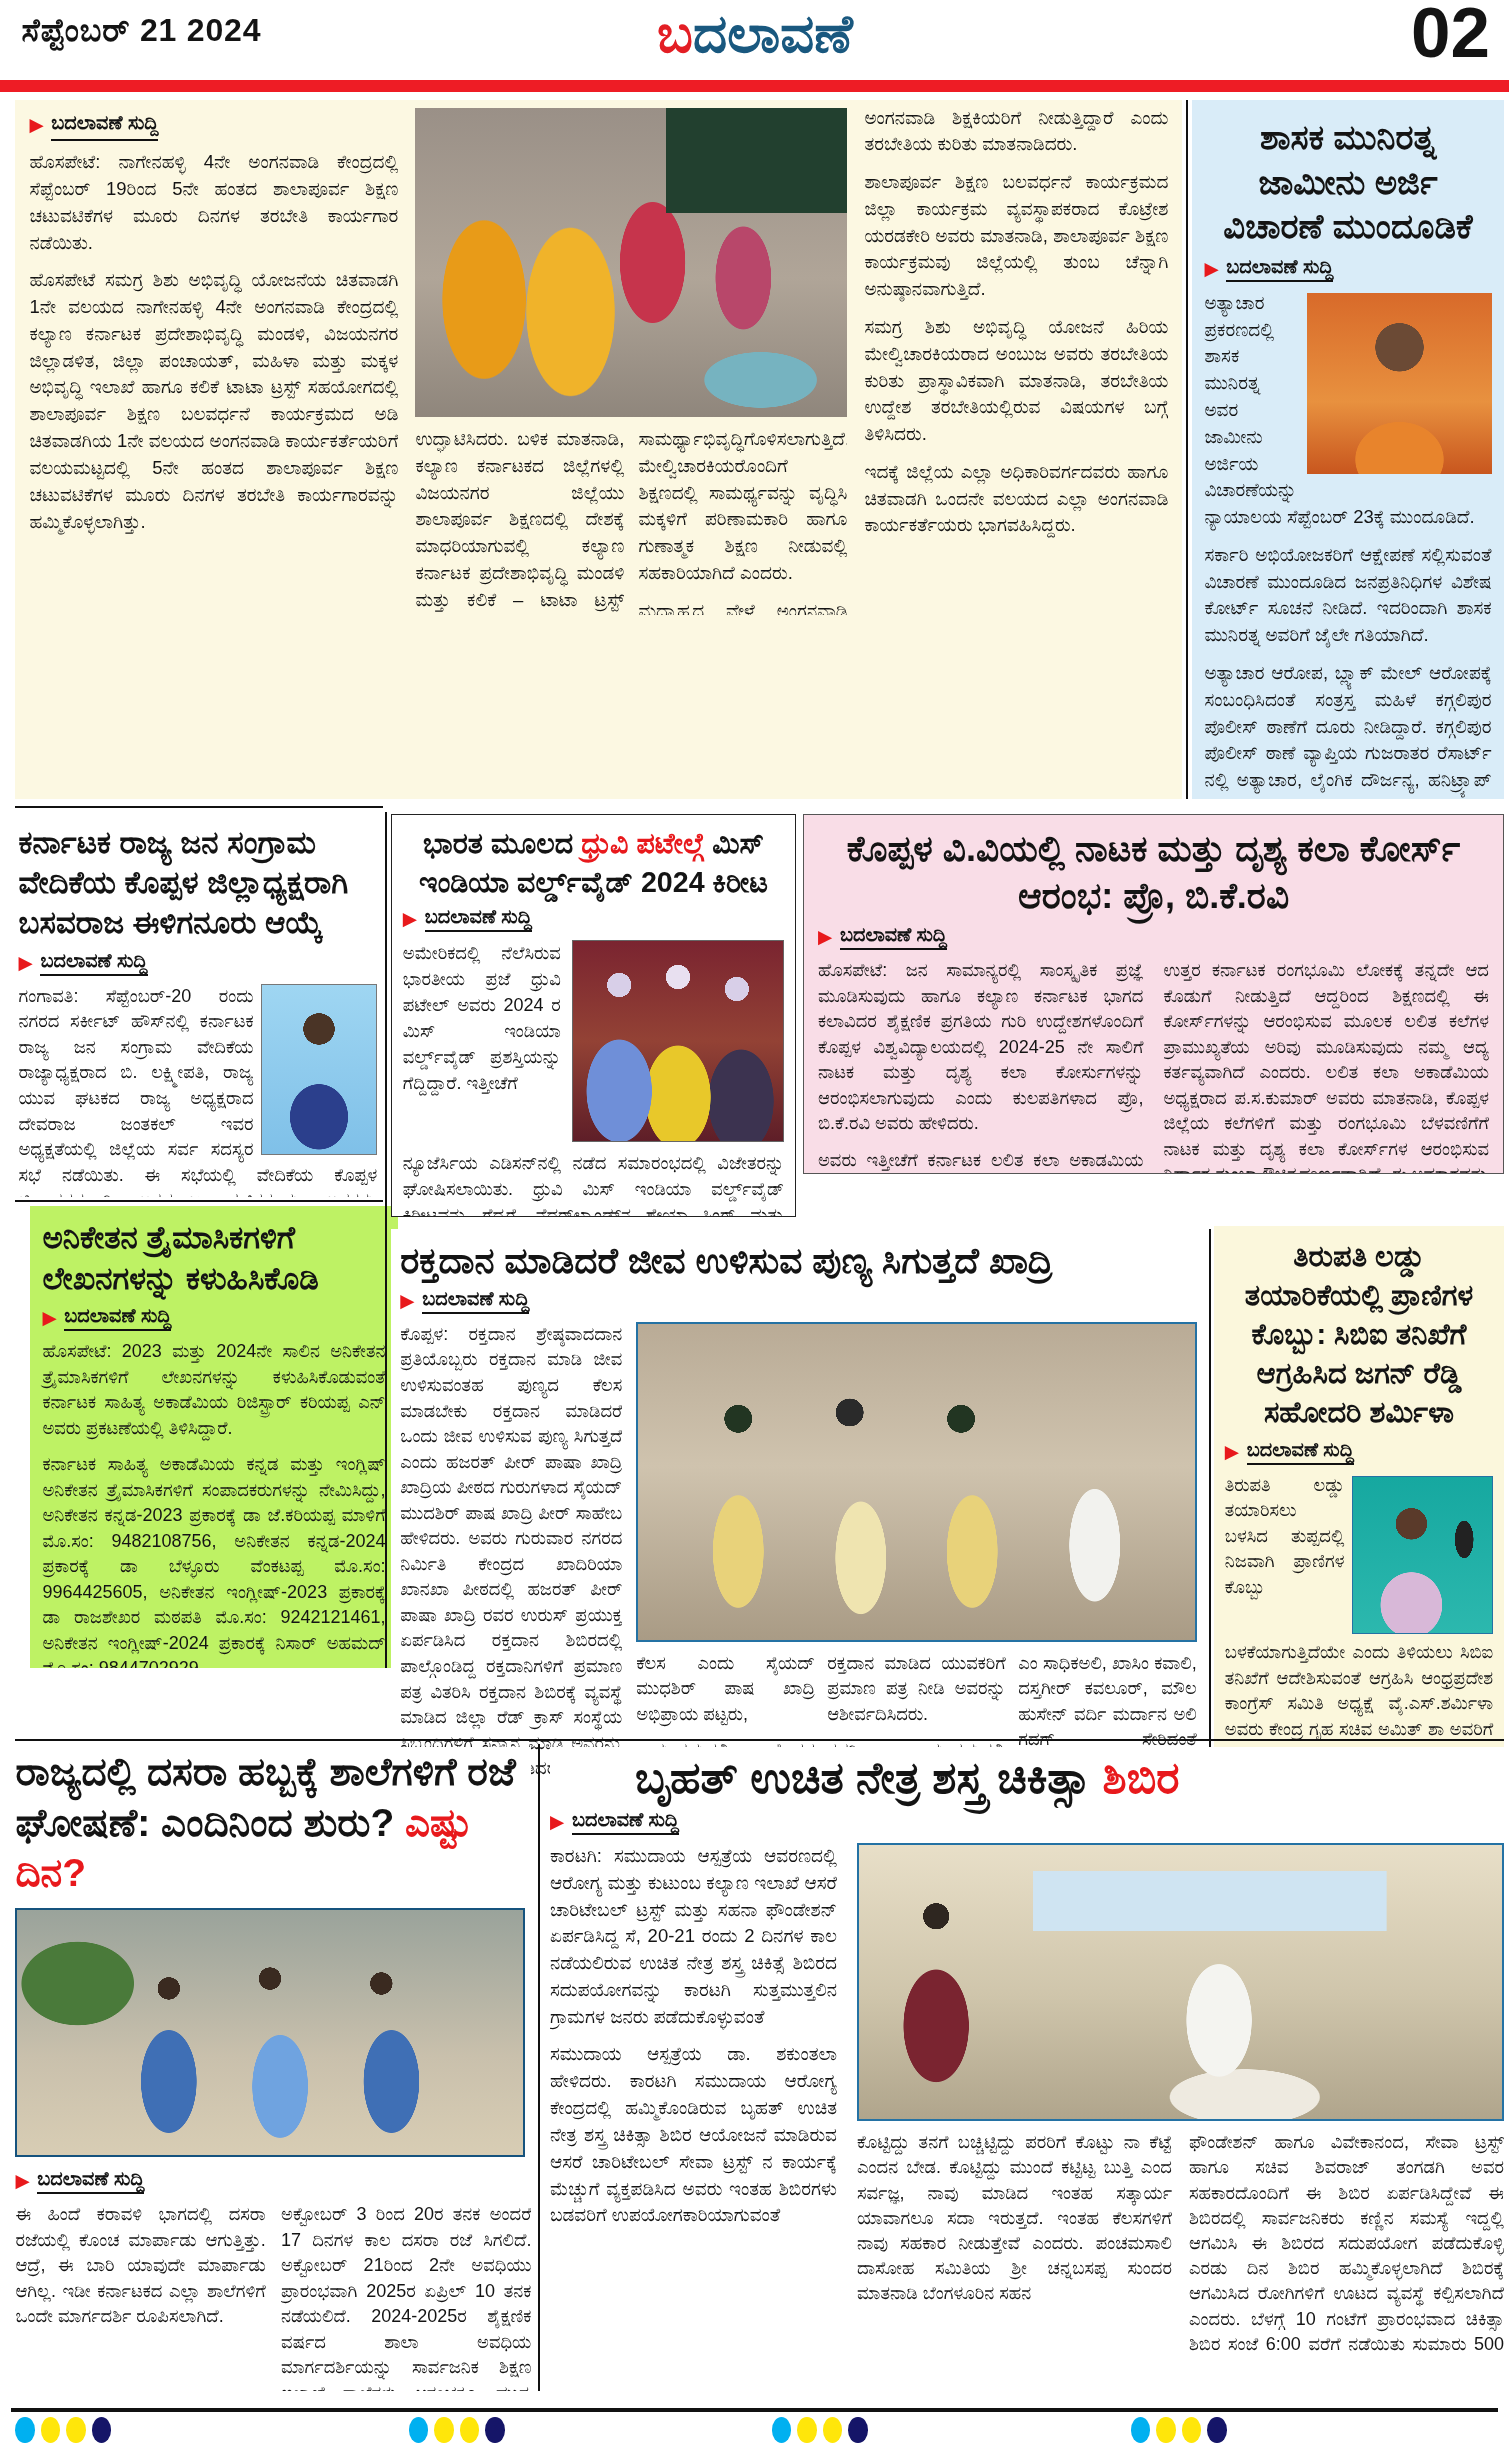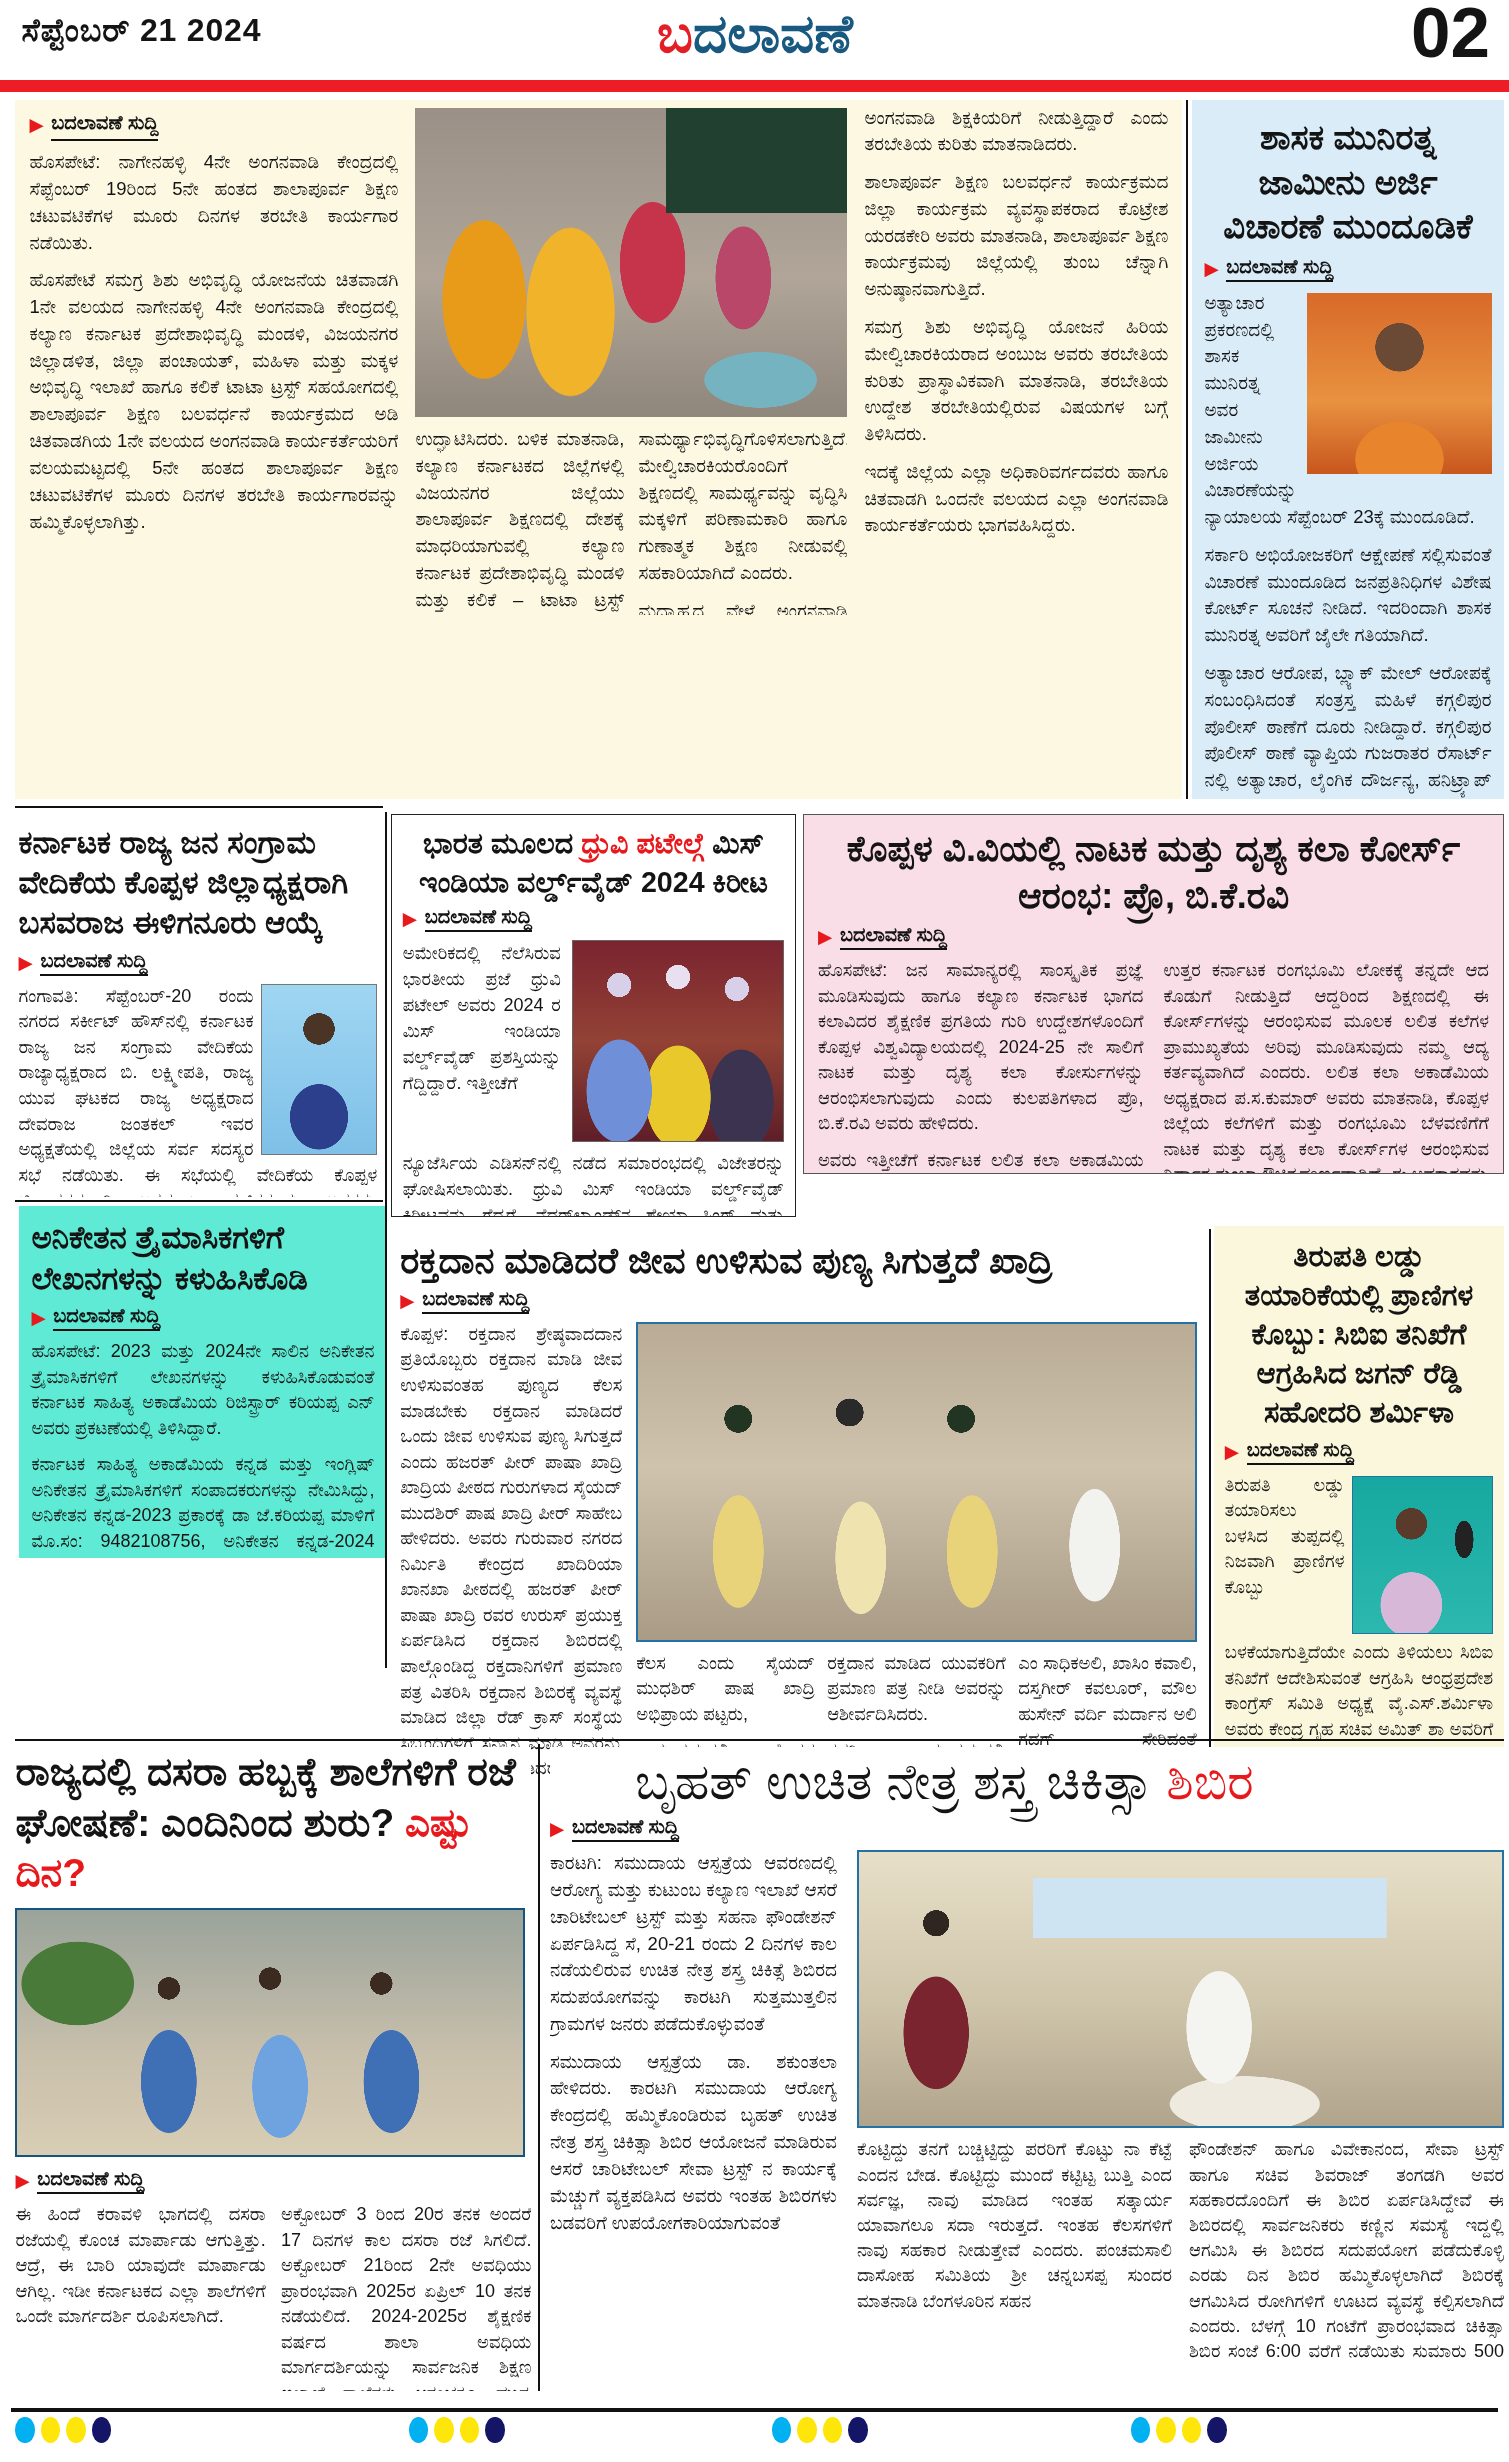--- a/index.html
+++ b/index.html
@@ -53,21 +53,21 @@
        linear-gradient(180deg,#d86a2a 0%,#e8913f 60%,#c8561e 100%);}
   
   .art-basavaraj{left:15.4px;top:812px;width:368px;height:385px;background:#fff;padding:7.7px 6.2px 0 3.1px;}
   .basavaraj-headline{font-size:31px;font-weight:800;line-height:1.3;margin:3.1px 0 6.2px;}
   .art-basavaraj .body-txt{font-size:18px;line-height:1.42;}
   .photo-basavaraj{float:right;width:116px;height:171px;margin:0 0 6.2px 7.7px;border:0.8px solid #777;
      background:
        radial-gradient(circle 26px at 50% 26%,#4a3426 0 60%,rgba(0,0,0,0) 61%),
        radial-gradient(ellipse 48px 54px at 50% 78%,#2b3f8c 0 60%,rgba(0,0,0,0) 61%),
        linear-gradient(180deg,#9fd6f2 0%,#7fc0e8 100%);}
-  .art-aniketana{left:19px;top:1206px;width:368px;height:352px;background:#5eead4;padding:10.8px 12.4px;}
+  .art-aniketana{left:30px;top:1206px;width:368px;height:462px;background:#bef264;padding:10.8px 12.4px;}
   .aniketana-headline{font-size:31px;font-weight:800;line-height:1.3;margin:1.5px 0 6.2px;}
   .art-aniketana .body-txt{font-size:18px;line-height:1.42;}
   
   .art-dhruvi{left:391px;top:814px;width:405px;height:403px;background:#fff;border:1.5px solid #222;padding:7.7px 10.8px;}
   .dhruvi-headline{font-size:28.6px;font-weight:800;line-height:1.35;text-align:center;margin:1.5px 0 4.6px;}
   .dhruvi-headline .red{color:#e8191c;}
   .dhruvi-row{display:flex;gap:11px;}
   .dhruvi-intro{width:158px;font-size:18px;line-height:1.45;overflow:hidden;}
   .photo-dhruvi{flex:1;height:202px;border:0.8px solid #666;
      background:
@@ -122,21 +122,21 @@
        radial-gradient(circle 18.5px at 30% 32%,#3a2a20 0 60%,rgba(0,0,0,0) 61%),
        radial-gradient(circle 18.5px at 50% 28%,#3a2a20 0 60%,rgba(0,0,0,0) 61%),
        radial-gradient(circle 18.5px at 72% 30%,#3a2a20 0 60%,rgba(0,0,0,0) 61%),
        radial-gradient(ellipse 46px 85px at 30% 70%,#3f6fb5 0 60%,rgba(0,0,0,0) 61%),
        radial-gradient(ellipse 46px 85px at 52% 72%,#6fa3e0 0 60%,rgba(0,0,0,0) 61%),
        radial-gradient(ellipse 46px 85px at 74% 70%,#3f6fb5 0 60%,rgba(0,0,0,0) 61%),
        linear-gradient(180deg,#9aa39b 0%,#c9c0ac 60%,#d8cdb4 100%);}
   .dasara-cols{display:flex;gap:15.4px;margin-top:6.2px;height:232px;overflow:hidden;}
   .dasara-cols>div{flex:1;font-size:18px;line-height:1.42;overflow:hidden;}
   .art-eyecamp{left:550px;top:1747px;width:954px;height:644px;background:#fff;}
-  .eyecamp-headline{font-size:50px;font-weight:400;line-height:1.2;margin:4.6px 0 3.1px 85px;}
+  .eyecamp-headline{font-size:44px;font-weight:700;line-height:1.2;margin:4.6px 0 3.1px 85px;}
   .eyecamp-headline .red{color:#e8191c;}
   .eyecamp-layout{display:flex;gap:20px;}
   .eyecamp-c1{width:287px;font-size:18.5px;line-height:1.45;overflow:hidden;}
   .eyecamp-right{flex:1;}
   .photo-eyecamp{height:278px;border:2.3px solid #2472a4;
      background:
        linear-gradient(#cfe4f2,#cfe4f2) no-repeat 60% 12%/55% 22%,
        radial-gradient(circle 21.6px at 12% 26%,#2e2620 0 60%,rgba(0,0,0,0) 61%),
        radial-gradient(circle 21.6px at 30% 24%,#403428 0 60%,rgba(0,0,0,0) 61%),
        radial-gradient(circle 21.6px at 56% 22%,#f2f2ee 0 60%,rgba(0,0,0,0) 61%),

